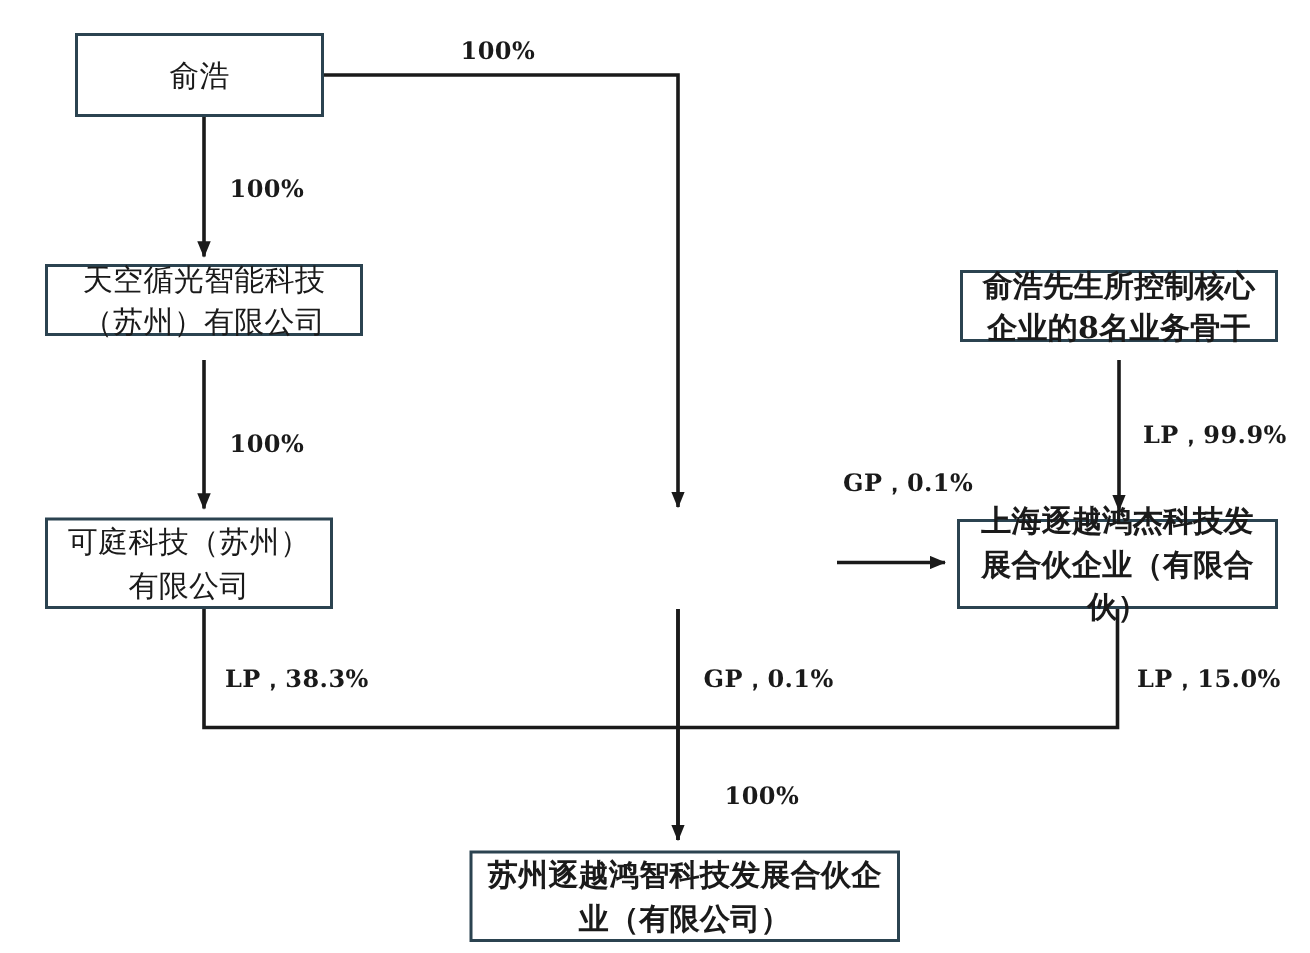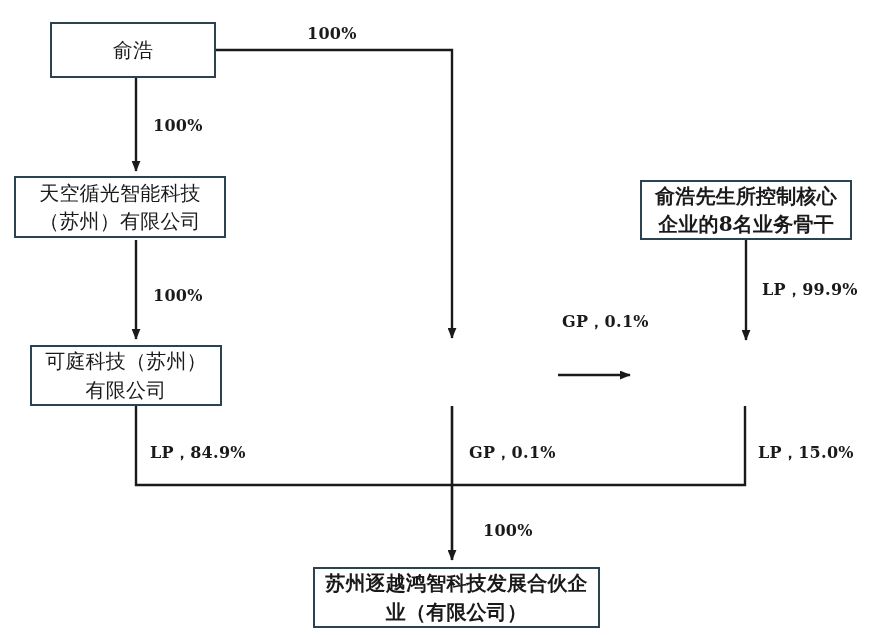--- a/index.html
+++ b/index.html
@@ -103,49 +103,52 @@
 
     <g>
       <path d="M452,406 L452,560" stroke="#1a1a1a" stroke-width="2.6" fill="none" marker-end="url(#arrow)"></path>
     </g>
   </svg>
 
   <div class="node-box" style="left:50px; top:22px; width:166px; height:56px;">
     <span class="node-label">俞浩</span>
   </div>
 
-  <div class="node-box" style="left:14px; top:176px; width:212px; height:62px;justify-content:center;">
+  <div class="node-box" style="left:30px; top:176px; width:212px; height:48px;justify-content:center;">
     <span class="node-label">天空循光智能科技（苏州）有限公司</span>
   </div>
 
   <div class="node-box" style="left:30px; top:345px; width:192px; height:61px;">
     <span class="node-label">可庭科技（苏州）有限公司</span>
   </div>
 
 
-  <div class="node-box bold" style="left:640px; top:180px; width:212px; height:60px;">
+  <div class="node-box bold" style="left:640px; top:180px; width:212px; height:48px;">
     <span class="node-label">俞浩先生所控制核心企业的8名业务骨干</span>
   </div>
 
+  <div class="node-box bold" style="left:638px; top:346px; width:214px; height:60px;">
+    <span class="node-label">上海逐越鸿杰科技发展合伙企业（有限合伙）</span>
+  </div>
 
   <div class="node-box bold" style="left:313px; top:567px; width:287px; height:61px;">
     <span class="node-label">苏州逐越鸿智科技发展合伙企业（有限公司）</span>
   </div>
 
   <div class="edge-label" style="left:307px; top:24px;">100%</div>
 
   <div class="edge-label" style="left:153px; top:116px;">100%</div>
 
   <div class="edge-label" style="left:153px; top:286px;">100%</div>
 
   <div class="edge-label" style="left:762px; top:280px;">LP，99.9%</div>
 
   <div class="edge-label" style="left:562px; top:312px;">GP，0.1%</div>
 
-  <div class="edge-label" style="left:150px; top:443px;">LP，84.9%</div>
+  <div class="edge-label" style="left:150px; top:443px;">LP，38.3%</div>
 
   <div class="edge-label" style="left:469px; top:443px;">GP，0.1%</div>
 
   <div class="edge-label" style="left:758px; top:443px;">LP，15.0%</div>
 
   <div class="edge-label" style="left:483px; top:521px;">100%</div>
 
 </div>
 
 </body></html>

